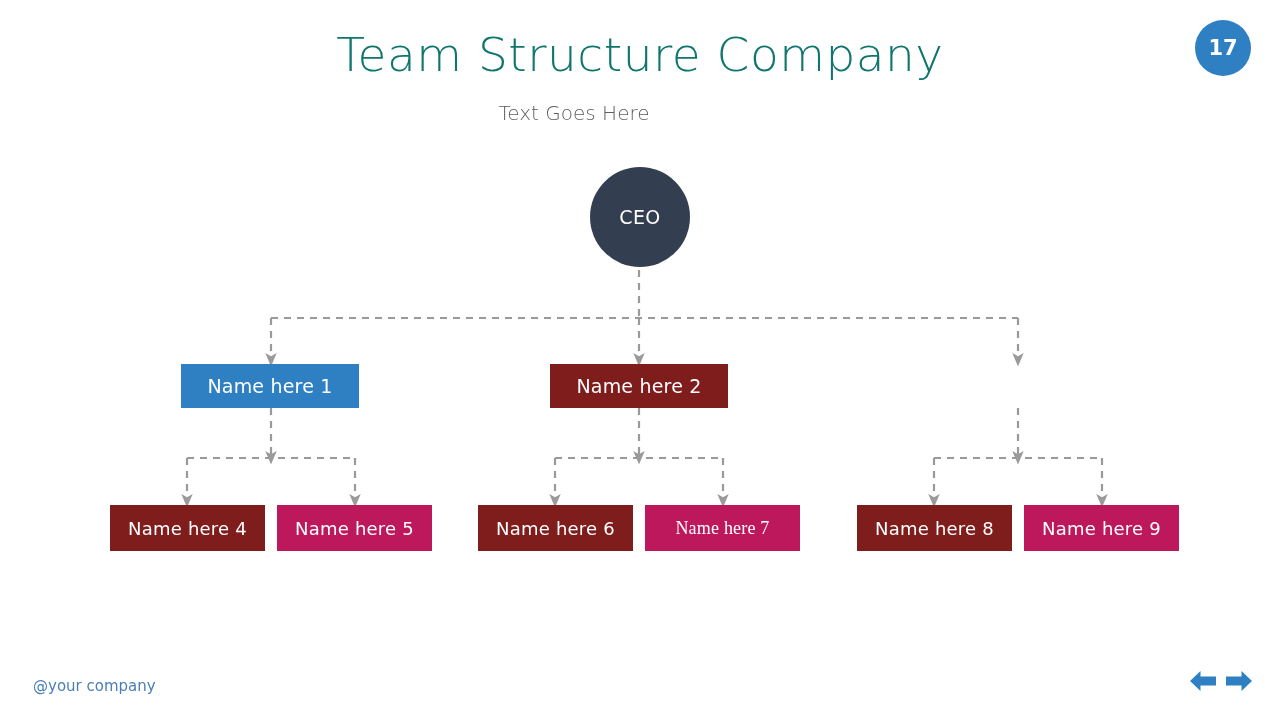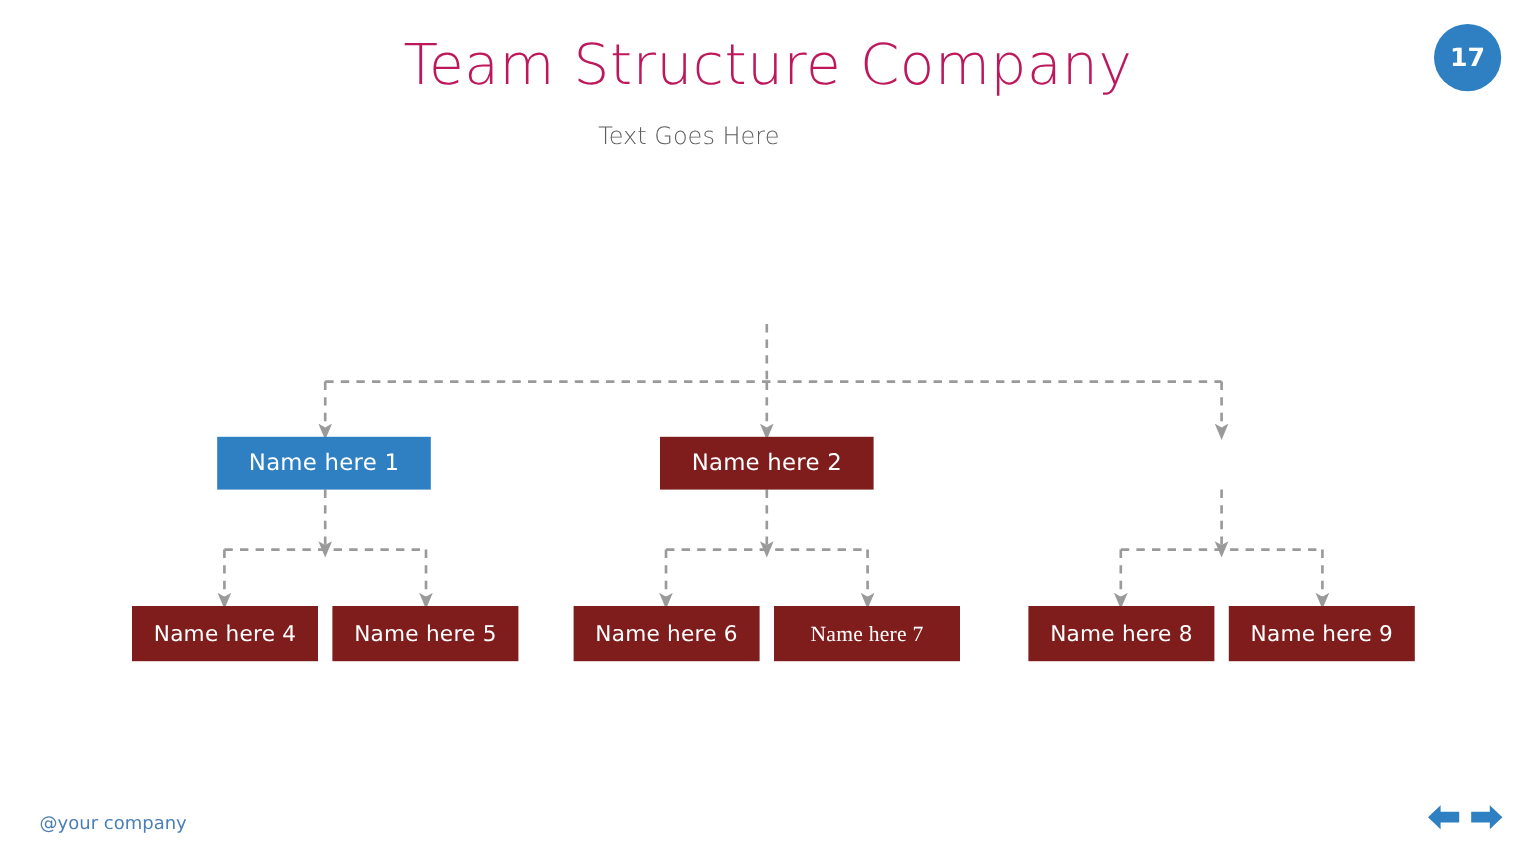--- a/index.html
+++ b/index.html
@@ -26,21 +26,21 @@
   .title {
     position: absolute;
     top: 26px;
     left: 0;
     width: 1280px;
     text-align: center;
     font-size: 47px;
     line-height: 58px;
     font-weight: 300;
     letter-spacing: 0.5px;
-    color: #be185d;
+    color: #0f766e;
     font-family: "DejaVu Sans", sans-serif;
     white-space: nowrap;
   }
   .subtitle {
     position: absolute;
     top: 99px;
     left: 0;
     width: 1148px;
     text-align: center;
     font-size: 20px;
@@ -109,21 +109,21 @@
     height: 44px;
     font-size: 19px;
     letter-spacing: 0.2px;
     white-space: nowrap;
   }
   .node-lvl2 { top: 364px; width: 178px; }
   .node-lvl3 { top: 505px; width: 155px; height: 46px; font-size: 18px; }
 
   .fill-blue   { background: #2E80C2; }
   .fill-teal   { background: #7f1d1d; }
-  .fill-blue-d { background: #7f1d1d; }
+  .fill-blue-d { background: #be185d; }
 
   
   .footer-company {
     position: absolute;
     left: 33px;
     top: 677px;
     font-size: 15px;
     color: #4A7FB5;
     font-family: "DejaVu Sans", sans-serif;
     white-space: nowrap;
@@ -183,20 +183,21 @@
         <line x1="555" y1="458" x2="555" y2="501" marker-end="url(#arrow)"></line>
         <line x1="723" y1="458" x2="723" y2="501" marker-end="url(#arrow)"></line>
 
         <line x1="1018" y1="408" x2="1018" y2="458" marker-end="url(#arrow)"></line>
         <line x1="934" y1="458" x2="1102" y2="458"></line>
         <line x1="934" y1="458" x2="934" y2="501" marker-end="url(#arrow)"></line>
         <line x1="1102" y1="458" x2="1102" y2="501" marker-end="url(#arrow)"></line>
       </g>
     </svg>
 
+    <div class="node node-ceo">CEO</div>
 
     <div class="node node-box node-lvl2 fill-blue" style="left:181px;">Name here 1</div>
     <div class="node node-box node-lvl2 fill-teal" style="left:550px;">Name here 2</div>
 
     <div class="node node-box node-lvl3 fill-teal" style="left:110px;">Name here 4</div>
     <div class="node node-box node-lvl3 fill-blue-d" style="left:277px;">Name here 5</div>
     <div class="node node-box node-lvl3 fill-teal" style="left:478px;text-align:right;">Name here 6</div>
     <div class="node node-box node-lvl3 fill-blue-d" style="left:645px;font-family:Liberation Serif, serif;">Name here 7</div>
     <div class="node node-box node-lvl3 fill-teal" style="left:857px;">Name here 8</div>
     <div class="node node-box node-lvl3 fill-blue-d" style="left:1024px;">Name here 9</div>

